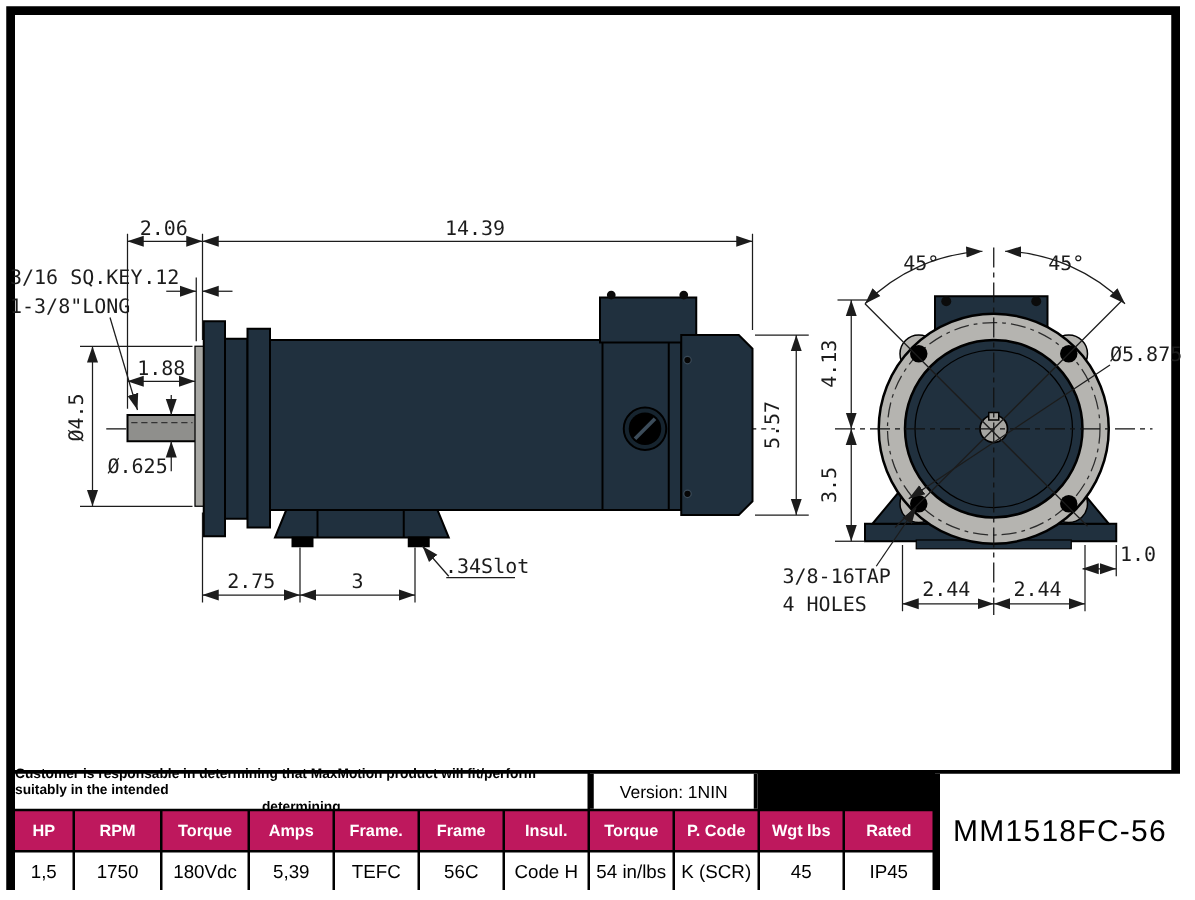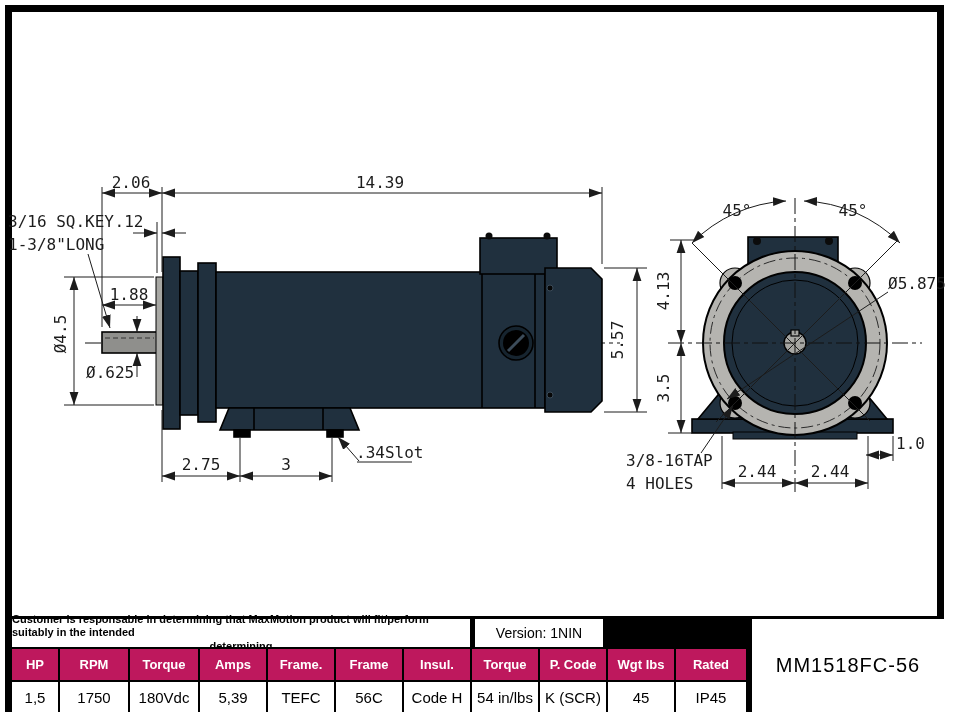--- a/index.html
+++ b/index.html
@@ -13,21 +13,21 @@
        background:#000;border-top:3px solid #000;display:grid;gap:2px;
        grid-template-columns:46px 68px 68px 66px 66px 66px 66px 66px 66px 66px 70px 1fr;
        grid-template-rows:28px 31px 30px;}
   .cell{background:#fff;display:flex;align-items:center;justify-content:center;text-align:left;color:#000;}
   .disc{grid-column:1/8;grid-row:1;flex-direction:column;font-size:11px;line-height:1.2;font-weight:600;}
   .meta{font-size:14px;border-left:3px solid #000;border-right:3px solid #000;}
   .ver{grid-column:8/10;grid-row:1;}
   .rev{grid-column:10/12;grid-row:1;}
   .hdr{background:#be185d;color:#fff;font-weight:bold;font-size:13px;grid-row:2;}
   .val{grid-row:3;font-size:15px;}
-  .model{grid-column:12;grid-row:1/4;font-size:20px;letter-spacing:1px;border-left:4px solid #000;}
+  .model{grid-column:12;grid-row:1/4;font-size:24px;letter-spacing:1px;border-left:4px solid #000;}
 </style>
 </head>
 <body>
 
 <div class="frame"></div>
 
 <svg width="956" height="620" viewBox="0 0 956 620">
   <defs>
     <marker id="arw" viewBox="0 0 10 10" refX="10" refY="5" markerWidth="13" markerHeight="13" orient="auto-start-reverse">
       <path d="M 0 1.6 L 10 5 L 0 8.4 z" fill="#1c1c1c"></path>

